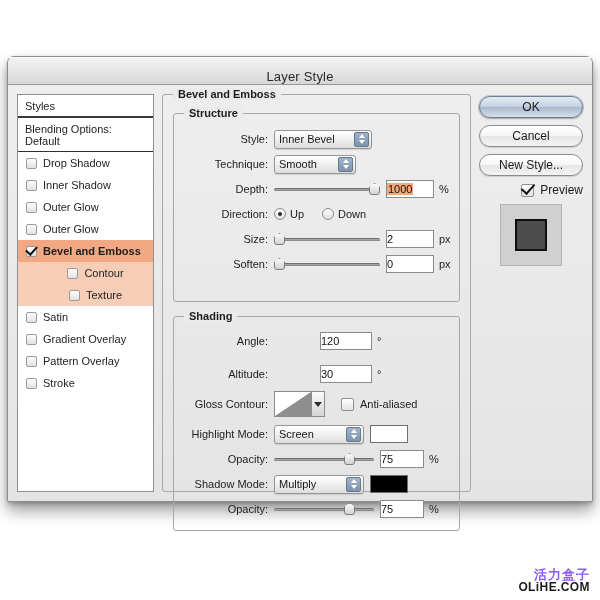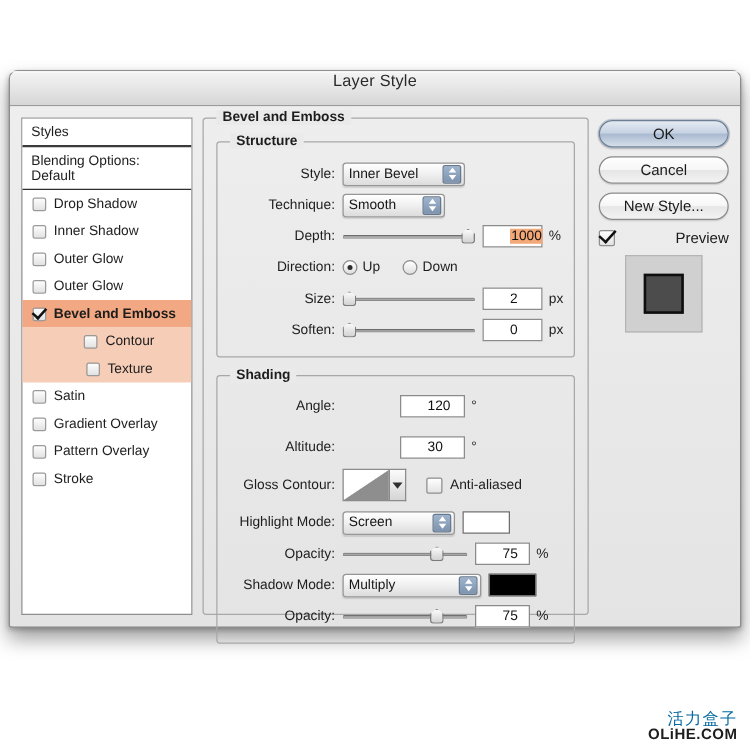--- a/index.html
+++ b/index.html
@@ -19,21 +19,21 @@
     background: #ececec;
     border: 1px solid #8d8d8d;
     border-radius: 7px 7px 2px 2px;
     box-shadow: 0 9px 16px rgba(0,0,0,0.38), 0 2px 4px rgba(0,0,0,0.22);
   }
   #titlebar {
     height: 28px;
     border-radius: 6px 6px 0 0;
     background: linear-gradient(to bottom, #f4f4f4 0%, #e6e6e6 50%, #d6d6d6 100%);
     border-bottom: 1px solid #9a9a9a;
-    display: flex; align-items: flex-start; justify-content: center;
+    display: flex; align-items: flex-end; justify-content: center;
     position: relative;
   }
   #titlebar::after{
     content:""; position:absolute; left:0; right:0; top:0; height:1px;
     background:#fdfdfd; border-radius:6px 6px 0 0;
   }
   #title-text {
     font-size: 13px; color: #2a2a2a; letter-spacing: .2px;
   }
   #dialog-body {
@@ -146,21 +146,21 @@
   .popup .arrows i.up { border-bottom: 4px solid #ffffff; }
   .popup .arrows i.dn { border-top: 4px solid #ffffff; }
 
   
   .num {
     height: 18px;
     border: 1px solid #8b8b8b;
     background: #ffffff;
     font-size: 11px; color: #111;
     display: flex; align-items: center;
-    padding-left: 21px;
+    padding-left: 0;
   }
   .num.sel { }
   .num.sel .selected-text {
     background: #f3a877;
     color: #111;
     padding: 0 1px;
   }
   .unit { font-size: 11px; color: #1d1d1d; margin-left: 5px; }
 
   
@@ -260,41 +260,41 @@
     font-size: 12px; color: #1a1a1a;
     display: flex; align-items: center; justify-content: center;
     margin-bottom: 7px;
     box-shadow: 0 1px 1px rgba(0,0,0,0.13);
   }
   .btn.default {
     border-color: #6e7f93;
     background: linear-gradient(to bottom,#e4eaf2 0%,#c6d2e2 47%,#a9bad0 52%,#d6dfea 100%);
     box-shadow: 0 0 0 1px rgba(110,130,160,.35), 0 1px 2px rgba(0,0,0,.2);
   }
-  #preview-row { display: flex; align-items: center; justify-content: space-between; margin: 2px 0 7px 0; }
+  #preview-row { display: flex; align-items: center; justify-content: flex-end; margin: 2px 0 7px 0; }
   #preview-label { font-size: 12px; color: #1a1a1a; }
   #preview-box {
     width: 62px; height: 62px;
     background: #d0d0d0;
     border: 1px solid #b4b4b4;
     margin: 0 auto;
     display: flex; align-items: center; justify-content: center;
   }
   #preview-square {
     width: 32px; height: 32px;
     background: #4c4c4c;
     border: 2px solid #0e0e0e;
   }
 
   
   #watermark {
     position: absolute; right: 10px; bottom: 6px;
     text-align: right; line-height: 1.05;
   }
-  #wm-cn { font-size: 13px; font-weight: normal; color: #0369a1; letter-spacing:1px; }
+  #wm-cn { font-size: 13px; font-weight: bold; color: #8b5cf6; letter-spacing:1px; }
   #wm-en { font-size: 12px; font-weight: bold; color: #1d1d1d; letter-spacing:.4px; }
 </style>
 </head>
 <body>
 
 <div id="dialog">
 
   <div id="titlebar">
     <span id="title-text">Layer Style</span>
   </div>
@@ -407,21 +407,21 @@
             <div class="slider" style="width:106px">
               <span class="track"></span>
               <span class="thumb" style="left:0px"></span>
             </div>
             <div class="num" style="width:48px;margin-left:6px">
               <span>2</span>
             </div>
             <span class="unit">px</span>
           </div>
 
-          <div class="row" style="margin-bottom:0">
+          <div class="row" style="margin-bottom:16px">
             <span class="lbl">Soften:</span>
             <div class="slider" style="width:106px">
               <span class="track"></span>
               <span class="thumb" style="left:0px"></span>
             </div>
             <div class="num" style="width:48px;margin-left:6px">
               <span>0</span>
             </div>
             <span class="unit">px</span>
           </div>
@@ -478,21 +478,21 @@
               <span class="thumb" style="left:70px"></span>
             </div>
             <div class="num" style="width:44px;margin-left:6px">
               <span>75</span>
             </div>
             <span class="unit">%</span>
           </div>
 
           <div class="row">
             <span class="lbl">Shadow Mode:</span>
-            <div class="popup" style="width:111px">
+            <div class="popup" style="width:90px">
               <span>Multiply</span>
               <span class="arrows">
                   <i class="up"></i>
                   <i class="dn"></i>
                 </span>
             </div>
             <span class="color-swatch" style="width:38px;margin-left:6px;background:#000000"></span>
           </div>
 
           <div class="row" style="margin-bottom:0">

